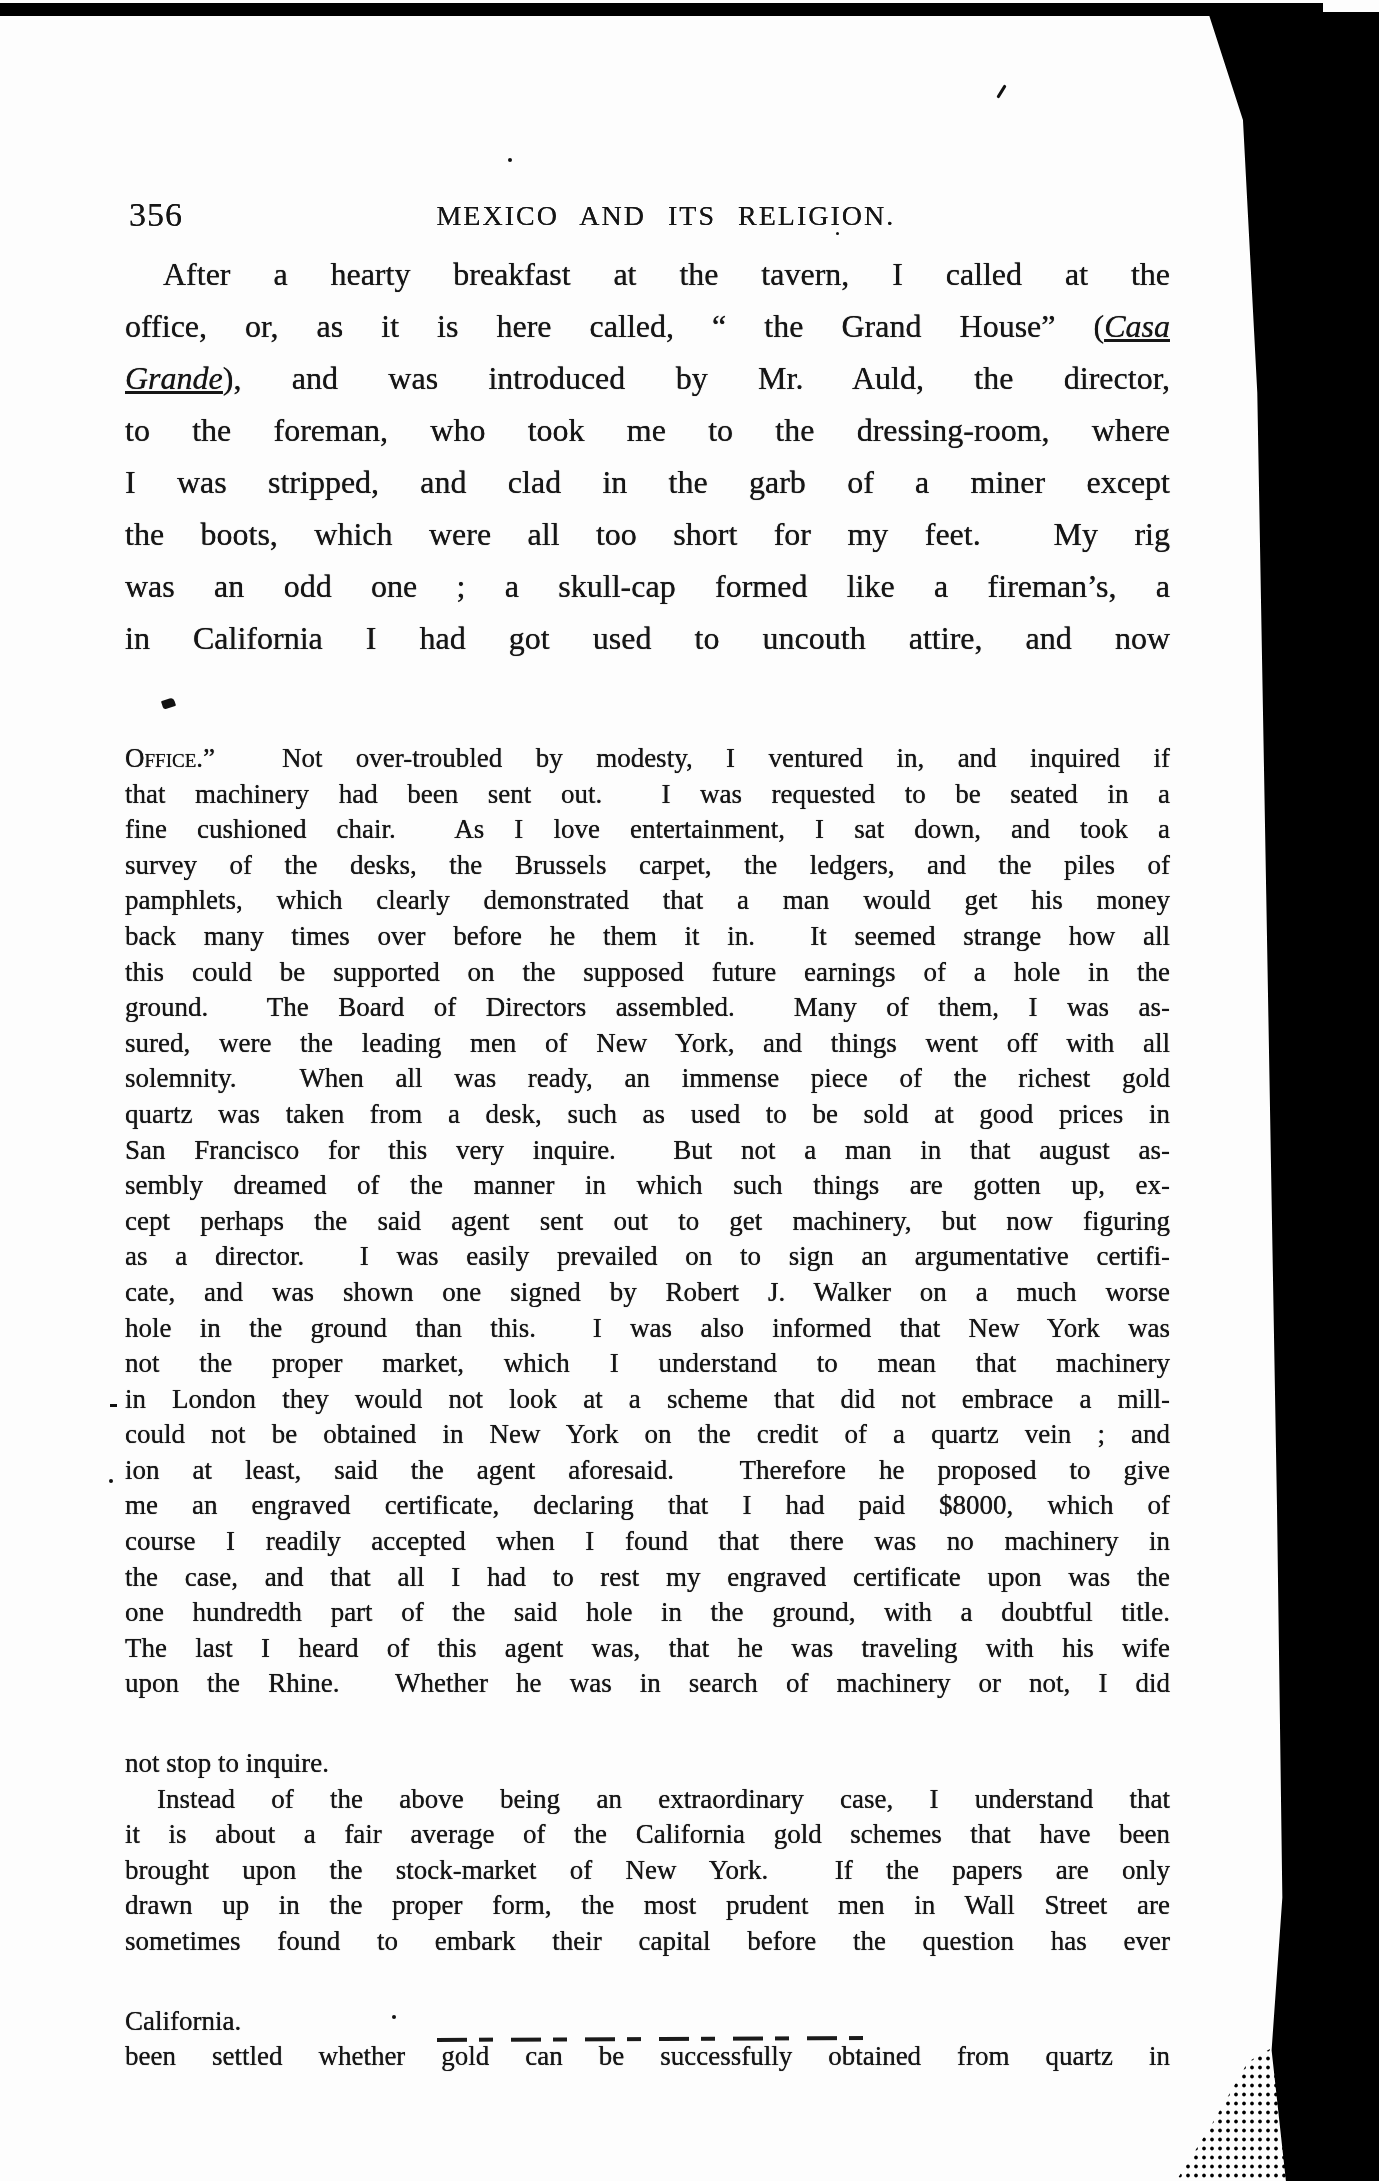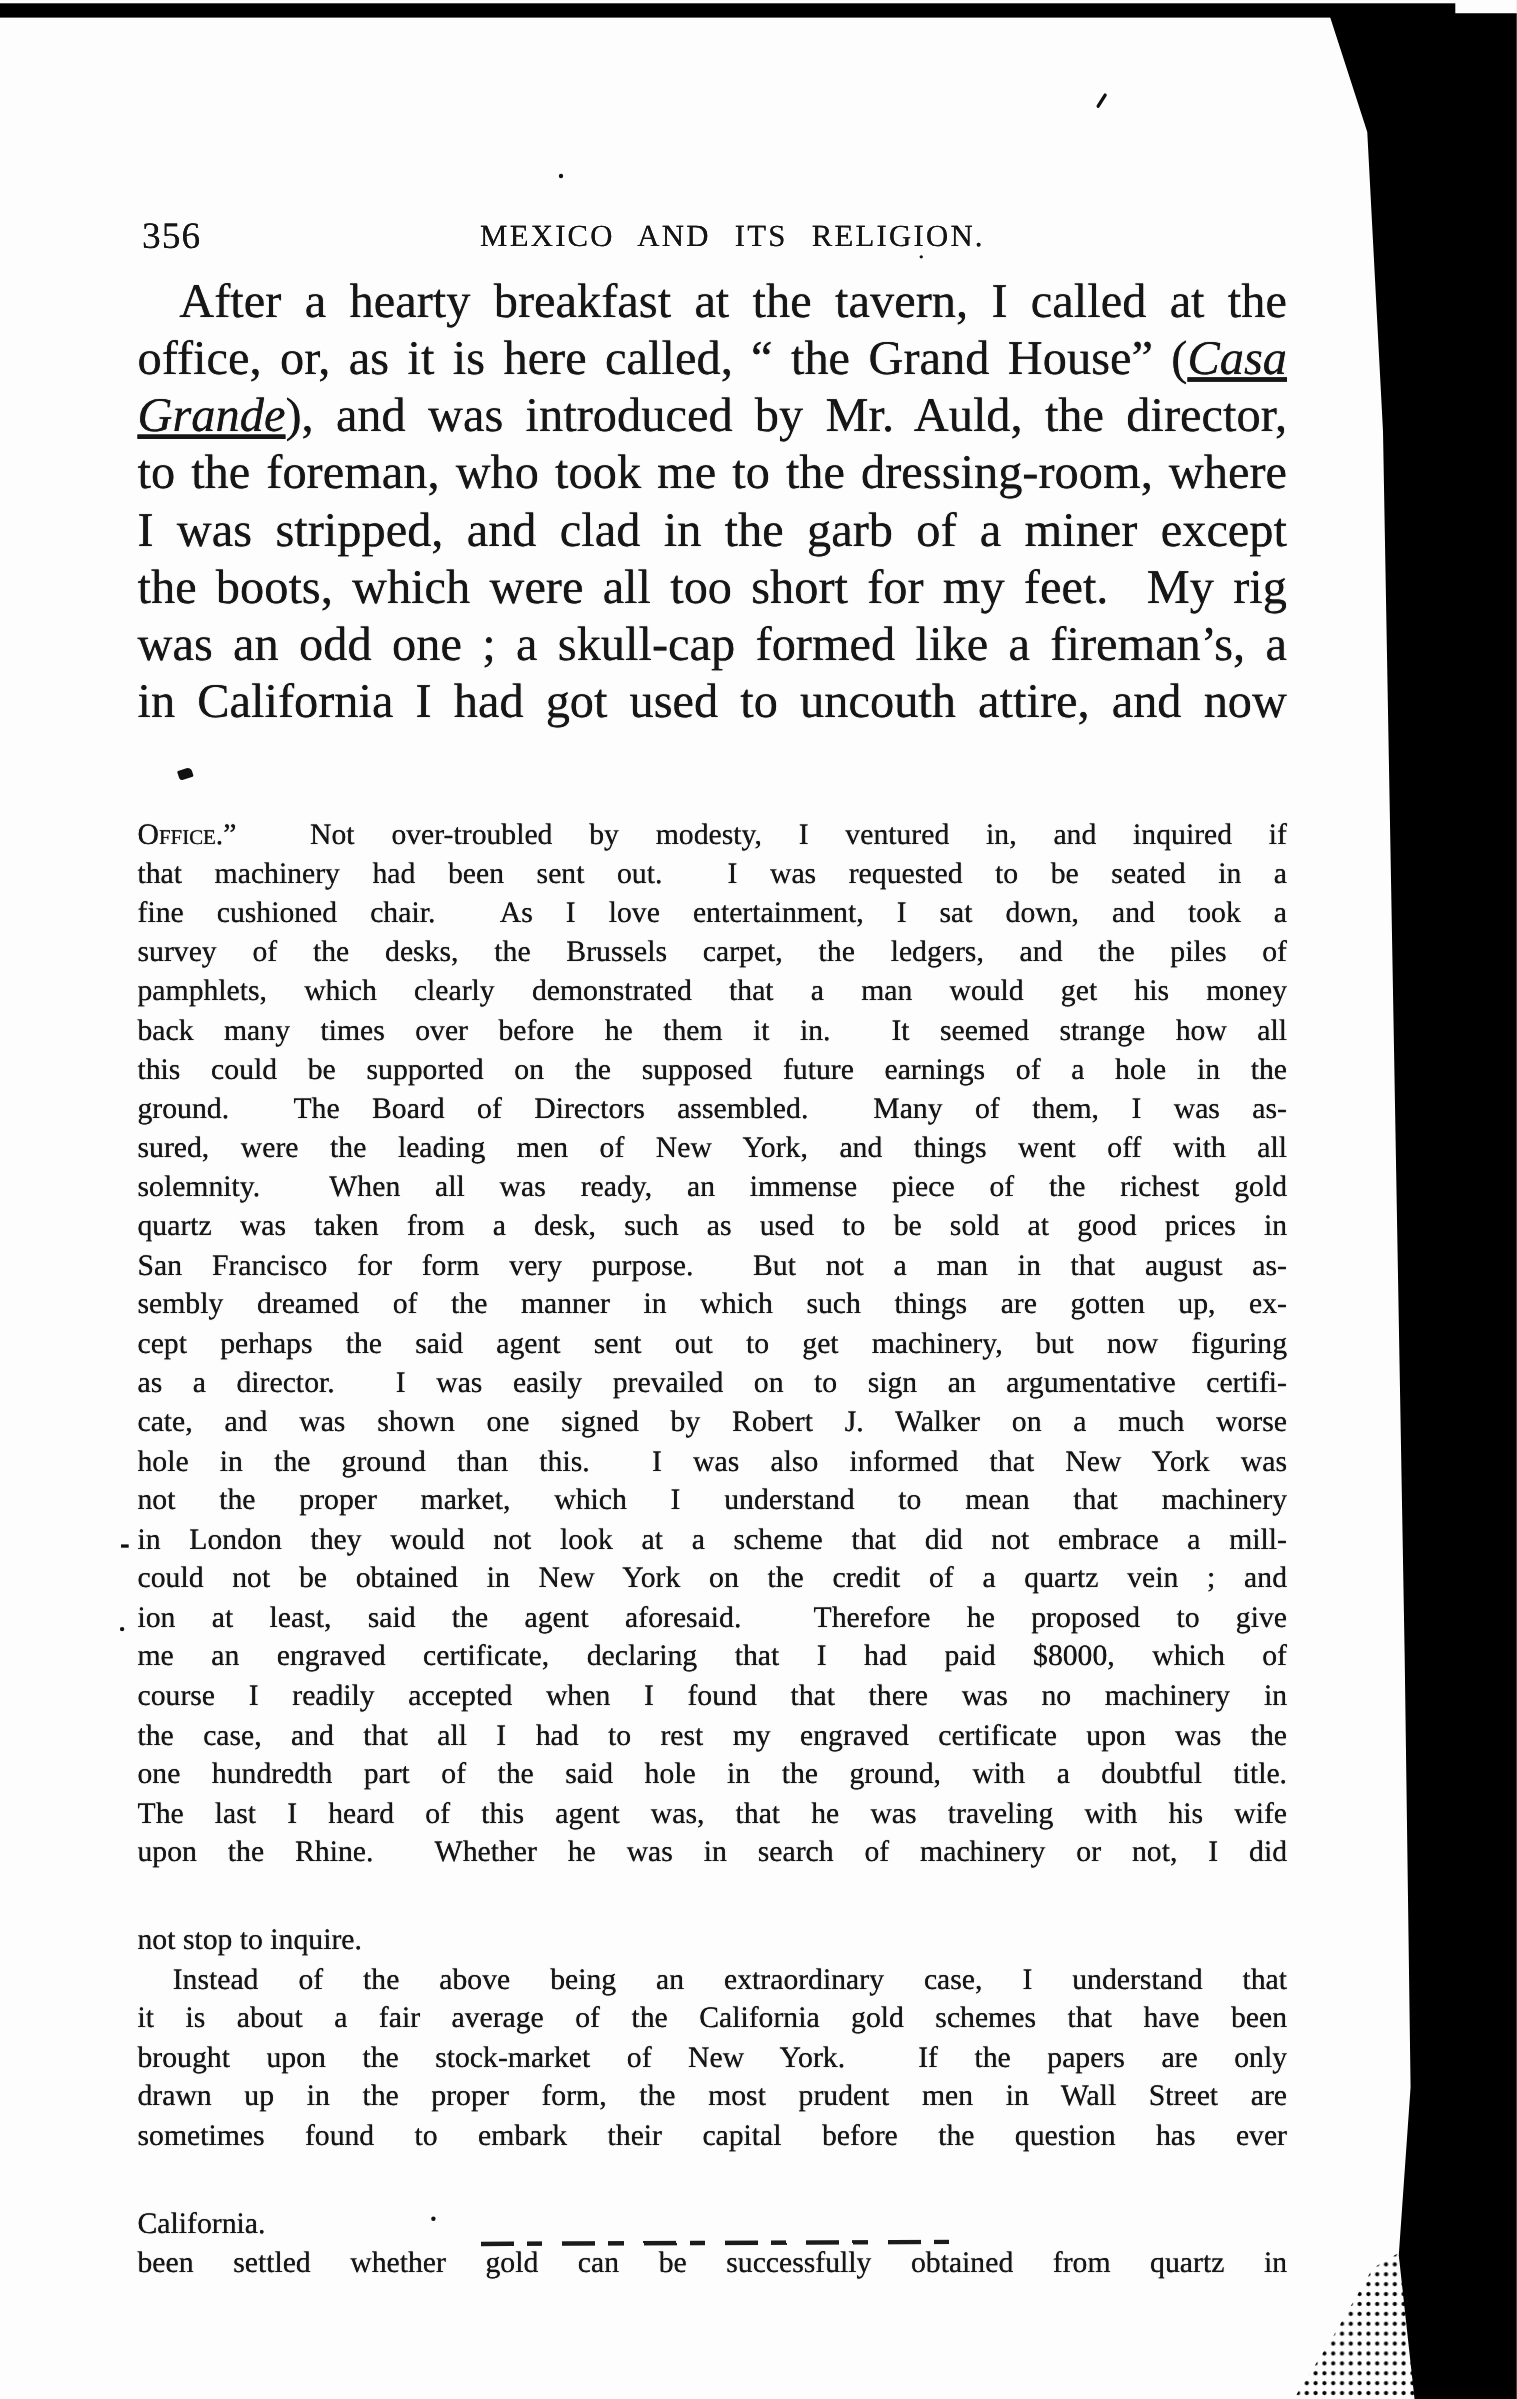--- a/index.html
+++ b/index.html
@@ -44,21 +44,21 @@
     text-shadow:0 0 0.6px currentColor;
   }
   .running-title{
     position:absolute;left:50%;top:4px;transform:translateX(-46%);
     font-size:28px;letter-spacing:2px;word-spacing:13px;white-space:nowrap;
     text-shadow:0 0 0.6px currentColor;
   }
 
   
   .textblock{position:absolute;left:125px;width:1045px;}
-  .bodyblock{top:248px;font-size:44px;line-height:52px;--indent:38px;}
+  .bodyblock{top:248px;font-size:32px;line-height:52px;--indent:38px;}
   .footnoteblock{top:741px;font-size:27px;line-height:35.6px;--indent:32px;}
   .tline{
     text-align:justify;text-align-last:justify;-moz-text-align-last:justify;
     white-space:pre-wrap;
     text-shadow:0 0 0.7px currentColor;
   }
   .tline.short{text-align-last:left;margin-top:44px;-moz-text-align-last:left;}
   .tline.indent{text-indent:var(--indent);}
   .it{font-style:italic;text-decoration:underline;}
   .sc{font-variant:small-caps;margin-top:36px;}
@@ -107,21 +107,21 @@
       <div class="tline"><span>that machinery had been sent out.  I was requested to be seated in a</span></div>
       <div class="tline"><span>fine cushioned chair.  As I love entertainment, I sat down, and took a</span></div>
       <div class="tline"><span>survey of the desks, the Brussels carpet, the ledgers, and the piles of</span></div>
       <div class="tline"><span>pamphlets, which clearly demonstrated that a man would get his money</span></div>
       <div class="tline"><span>back many times over before he them it in.  It seemed strange how all</span></div>
       <div class="tline"><span>this could be supported on the supposed future earnings of a hole in the</span></div>
       <div class="tline"><span>ground.  The Board of Directors assembled.  Many of them, I was as-</span></div>
       <div class="tline"><span>sured, were the leading men of New York, and things went off with all</span></div>
       <div class="tline"><span>solemnity.  When all was ready, an immense piece of the richest gold</span></div>
       <div class="tline"><span>quartz was taken from a desk, such as used to be sold at good prices in</span></div>
-      <div class="tline"><span>San Francisco for form very purpose.  But not a man in that august as-</span></div>
+      <div class="tline"><span>San Francisco for this very inquire.  But not a man in that august as-</span></div>
       <div class="tline"><span>sembly dreamed of the manner in which such things are gotten up, ex-</span></div>
       <div class="tline"><span>cept perhaps the said agent sent out to get machinery, but now figuring</span></div>
       <div class="tline"><span>as a director.  I was easily prevailed on to sign an argumentative certifi-</span></div>
       <div class="tline"><span>cate, and was shown one signed by Robert J. Walker on a much worse</span></div>
       <div class="tline"><span>hole in the ground than this.  I was also informed that New York was</span></div>
       <div class="tline"><span>not the proper market, which I understand to mean that machinery</span></div>
       <div class="tline"><span>in London they would not look at a scheme that did not embrace a mill-</span></div>
       <div class="tline"><span>could not be obtained in New York on the credit of a quartz vein ; and</span></div>
       <div class="tline"><span>ion at least, said the agent aforesaid.  Therefore he proposed to give</span></div>
       <div class="tline"><span>me an engraved certificate, declaring that I had paid $8000, which of</span></div>

